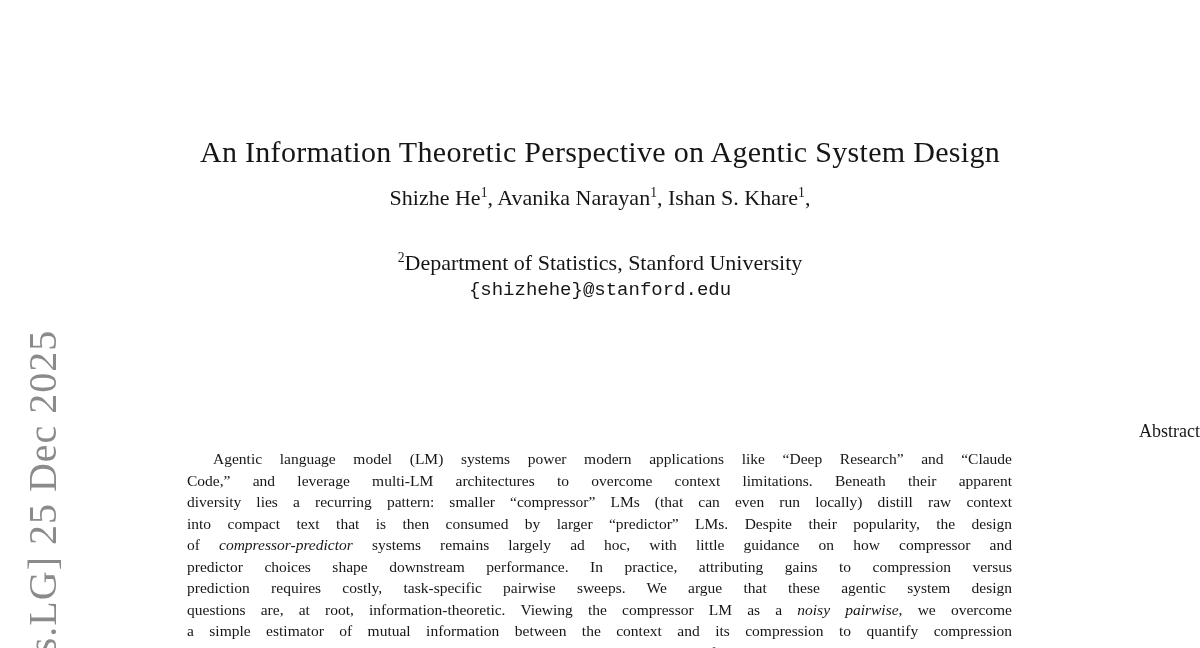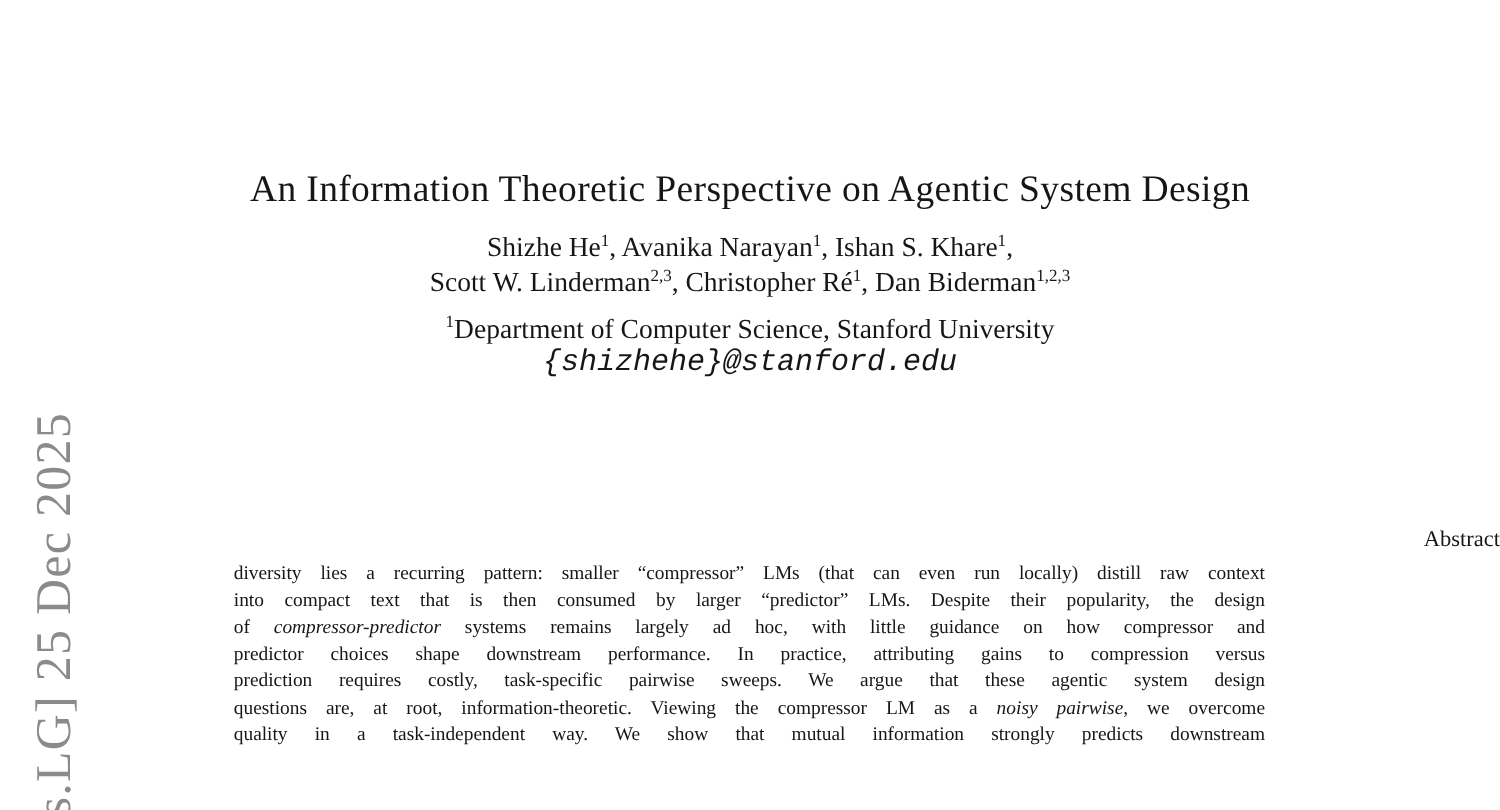--- a/index.html
+++ b/index.html
@@ -53,22 +53,21 @@
     position: absolute;
     top: 249px;
     left: 0;
     width: 100%;
     text-align: center;
     font-size: 22px;
     line-height: 27.5px;
   }
   .email {
     font-family: "Liberation Mono", "DejaVu Sans Mono", monospace;
-    font-size: 24px;
-    font-style: italic;
+    font-size: 19px;
   }
 
   .abstract-heading {
     position: absolute;
     top: 421px;
     left: 0;
     width: 100%;
     text-align: right;
     font-size: 18px;
     font-weight: normal;
@@ -97,33 +96,35 @@
 <body>
 
 <div class="page">
 
   <div class="watermark">cs.LG] 25 Dec 2025</div>
 
   <h1 class="title">An Information Theoretic Perspective on Agentic System Design</h1>
 
   <div class="authors">
     <div><span>Shizhe He</span><sup>1</sup><span>, Avanika Narayan</span><sup>1</sup><span>, Ishan S. Khare</span><sup>1</sup><span>,</span></div>
-    <div><span>Scott W. Linderman</span><sup>2,3</sup><span>, Christopher Ré</span><sup>1</sup><span>, Dan Biderman</span><sup>1,2,3</sup></div>
   </div>
 
   <div class="affiliations">
-    <div><sup>1</sup><span>Department of Computer Science, Stanford University</span></div>
+    <div><sup>2</sup><span>Department of Statistics, Stanford University</span></div>
     <div class="email">{shizhehe}@stanford.edu</div>
   </div>
 
   <div class="abstract-heading">Abstract</div>
 
   <div class="abstract">
+    <div class="abs-line indent"><span>Agentic language model (LM) systems power modern applications like “Deep Research” and “Claude</span></div>
+    <div class="abs-line"><span>Code,” and leverage multi-LM architectures to overcome context limitations. Beneath their apparent</span></div>
     <div class="abs-line"><span>diversity lies a recurring pattern: smaller “compressor” LMs (that can even run locally) distill raw context</span></div>
     <div class="abs-line"><span>into compact text that is then consumed by larger “predictor” LMs. Despite their popularity, the design</span></div>
     <div class="abs-line"><span>of </span><i>compressor-predictor</i><span> systems remains largely ad hoc, with little guidance on how compressor and</span></div>
     <div class="abs-line"><span>predictor choices shape downstream performance. In practice, attributing gains to compression versus</span></div>
     <div class="abs-line"><span>prediction requires costly, task-specific pairwise sweeps. We argue that these agentic system design</span></div>
     <div class="abs-line"><span>questions are, at root, information-theoretic. Viewing the compressor LM as a </span><i>noisy pairwise</i><span>, we overcome</span></div>
+    <div class="abs-line"><span>a simple estimator of mutual information between the context and its compression to quantify compression</span></div>
     <div class="abs-line"><span>quality in a task-independent way. We show that mutual information strongly predicts downstream</span></div>
   </div>
 
 </div>
 
 </body></html>

